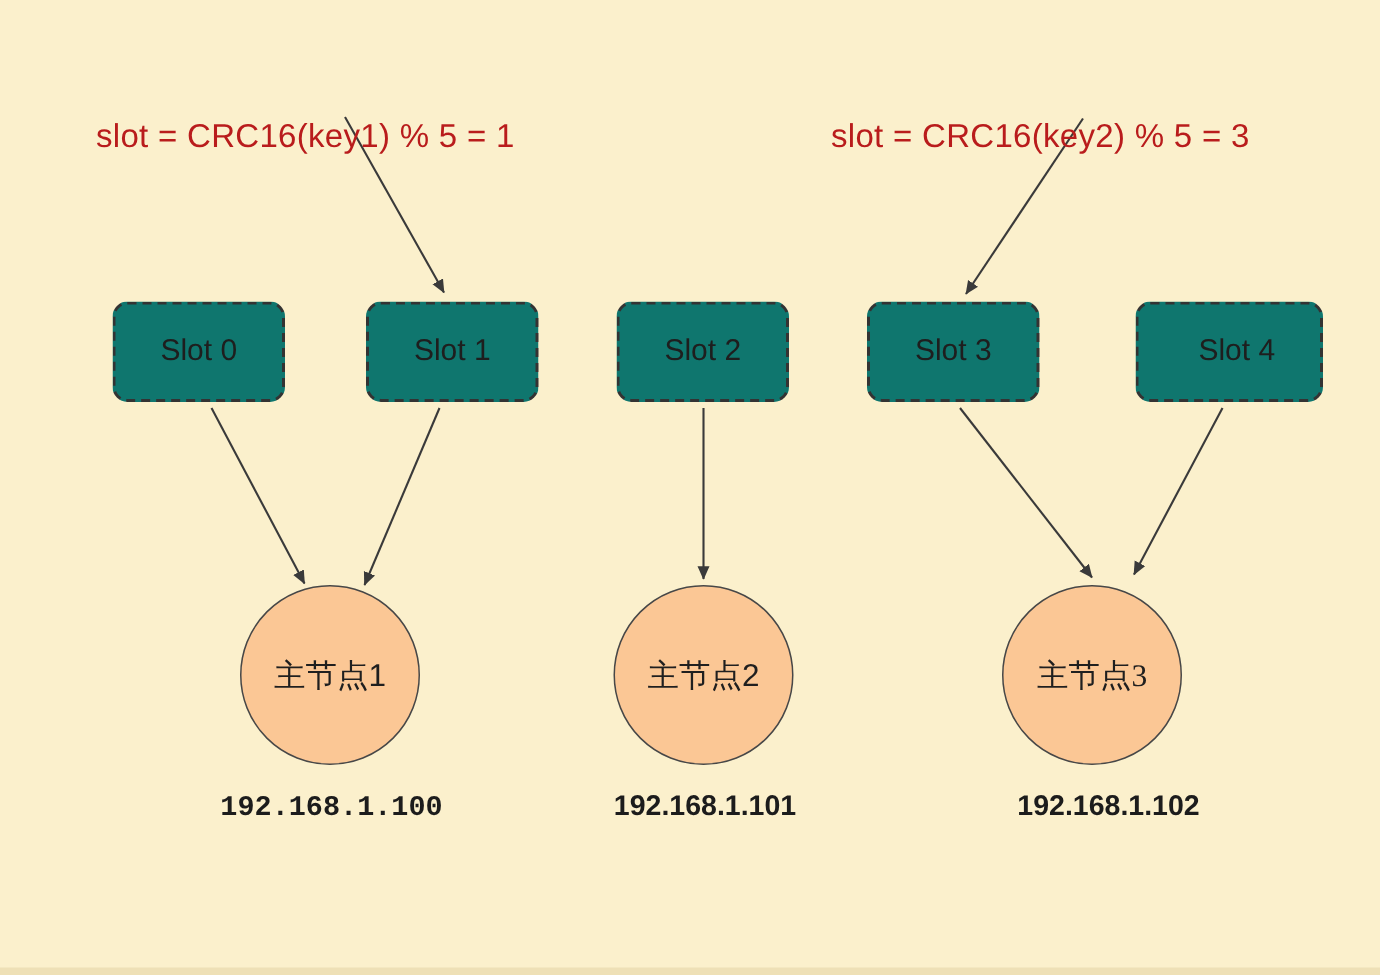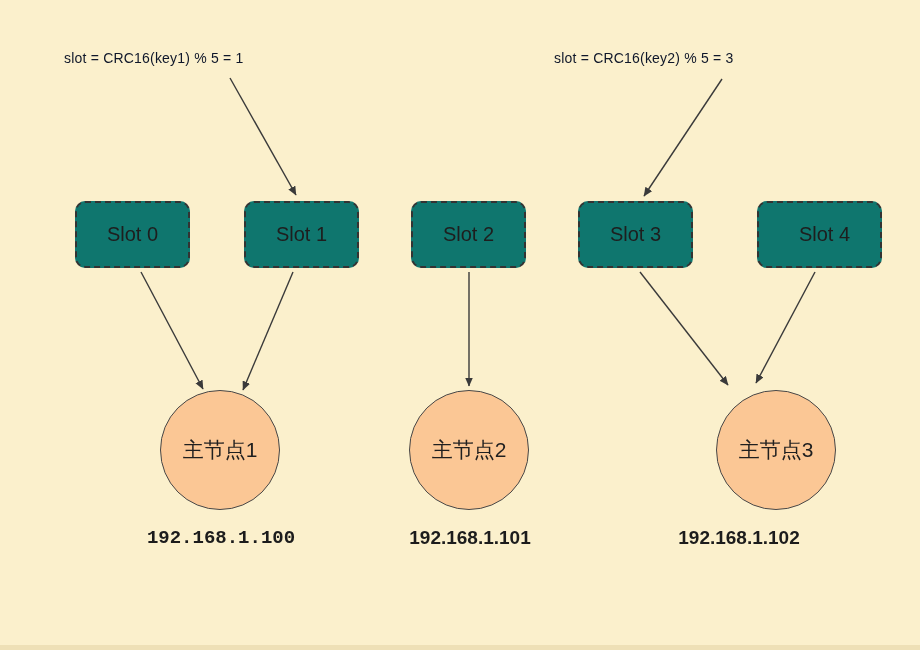--- a/index.html
+++ b/index.html
@@ -14,24 +14,25 @@
     width: 920px; height: 650px;
     background: #fbf0cc;
   }
   .edge-layer {
     position: absolute; left: 0; top: 0;
     width: 920px; height: 650px;
     pointer-events: none;
   }
   .annotation {
     position: absolute;
-    font-size: 14px;
-    color: #0f172a;
+    font-size: 22px;
+    color: #b91c1c;
     white-space: nowrap;
     letter-spacing: 0.2px;
+    margin-top: 28px;
   }
   .annotation.key1 { left: 64px; top: 50px; }
   .annotation.key2 { left: 554px; top: 50px; }
   .slot-box {
     position: absolute;
     top: 201px;
     width: 111px; height: 63px;
     background: #0f766e;
     border: 2px dashed #333333;
     border-radius: 10px;
@@ -50,21 +51,21 @@
     width: 118px; height: 118px;
     background: #fbc795;
     border: 1.5px solid #474747;
     border-radius: 50%;
     display: flex; align-items: center; justify-content: center;
     font-size: 21px;
     color: #1f1f1f;
   }
   .node-1 { left: 160px; }
   .node-2 { left: 409px; }
-  .node-3 { left: 716px; }
+  .node-3 { left: 668px; font-family: Liberation Serif, serif; }
   .ip-label {
     position: absolute;
     top: 527px;
     transform: translateX(-50%);
     font-size: 19px;
     font-weight: bold;
     color: #1c1c1c;
     white-space: nowrap;
   }
   .ip-1 { left: 221px; font-family: Liberation Mono, monospace; }

